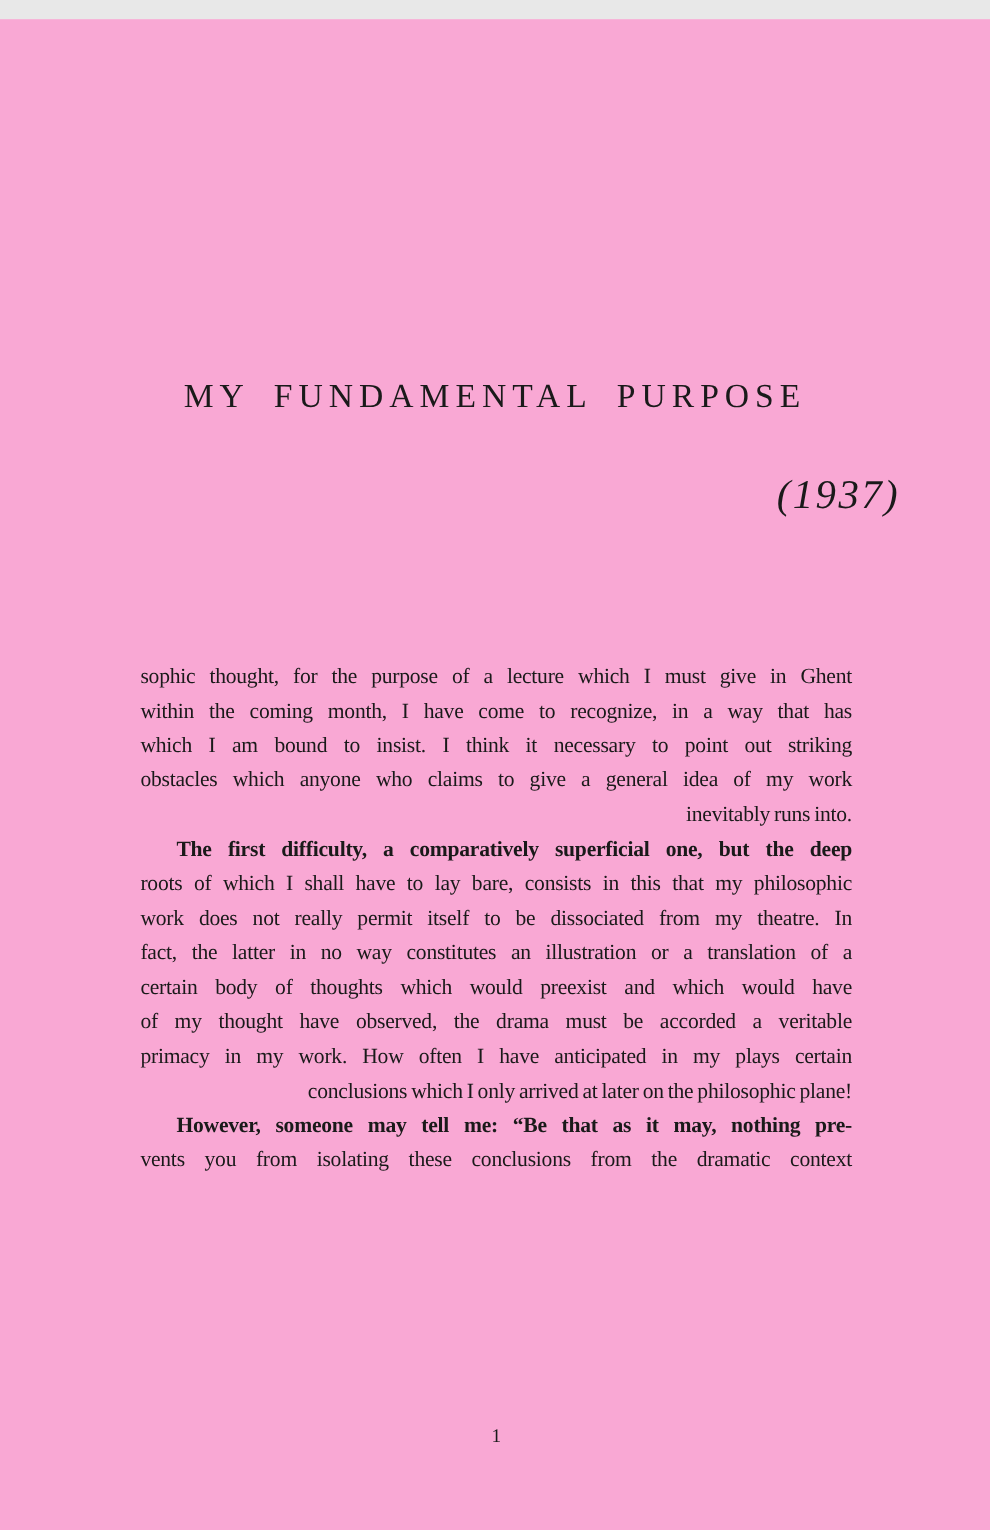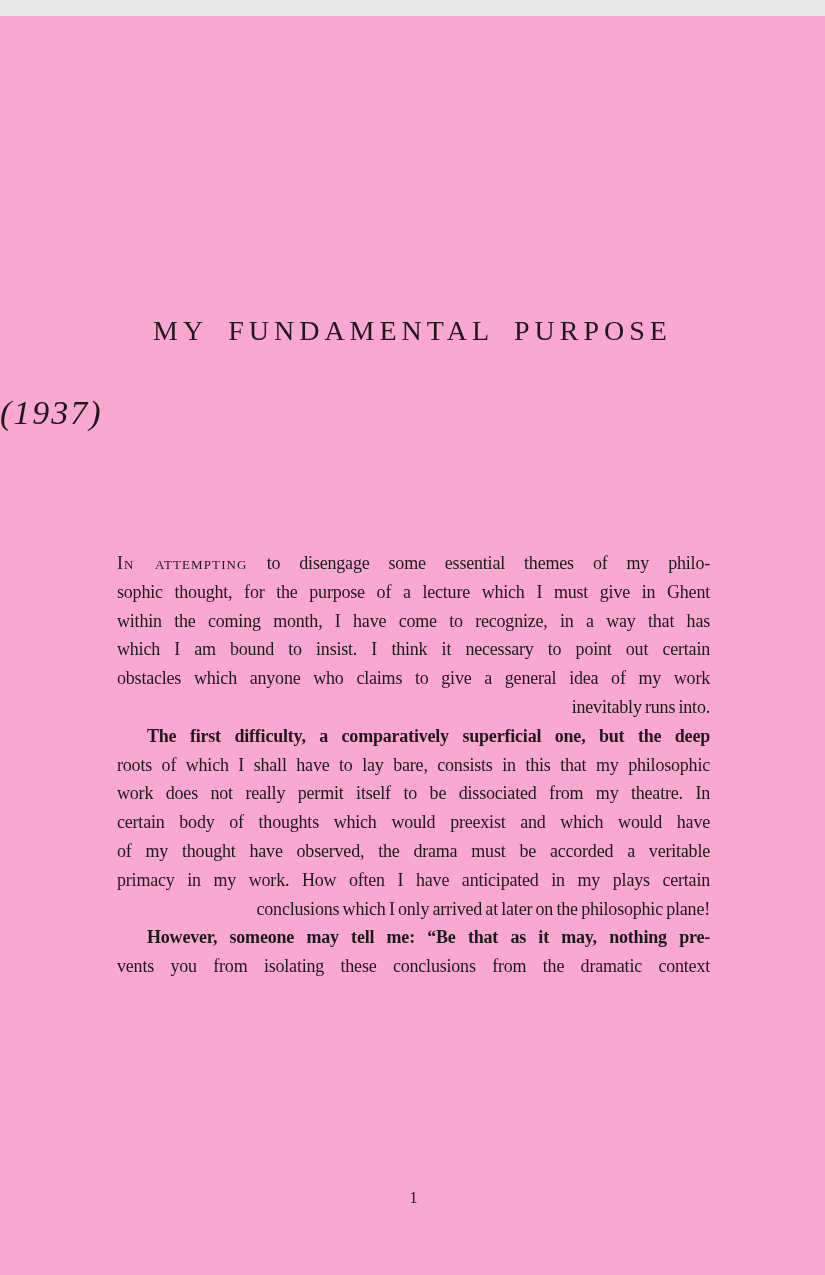--- a/index.html
+++ b/index.html
@@ -24,21 +24,21 @@
     letter-spacing: 5px;
     word-spacing: 9px;
     font-weight: 400;
     margin: 0;
   }
   .chapter-year {
     position: absolute;
     top: 376px;
     left: 0;
     width: 750px;
-    text-align: left;
+    text-align: right;
     font-style: italic;
     font-size: 34px;
     line-height: 42px;
     letter-spacing: 2px;
     font-weight: 400;
     margin: 0;
   }
   .body-text {
     position: absolute;
     top: 533px;
@@ -73,31 +73,31 @@
   }
 </style>
 </head>
 <body>
 
 <div class="page">
   <h1 class="chapter-title">MY FUNDAMENTAL PURPOSE</h1>
   <div class="chapter-year">(1937)</div>
   <div class="body-text">
       <div class="para">
-        <div class="line j"><span class="seg-sc">In attempting</span><span class="seg-n"> to disengage some essential themes of my philo-</span></div>
         <div class="line j"><span class="seg-n">sophic thought, for the purpose of a lecture which I must give in Ghent</span></div>
         <div class="line j"><span class="seg-n">within the coming month, I have come to recognize, in a way that has</span></div>
-        <div class="line j"><span class="seg-n">which I am bound to insist. I think it necessary to point out certain</span></div>
+        <div class="line j"><span class="seg-n">which I am bound to insist. I think it necessary to point out striking</span></div>
         <div class="line j"><span class="seg-n">obstacles which anyone who claims to give a general idea of my work</span></div>
         <div class="line"><span class="seg-n">inevitably runs into.</span></div>
       </div>
       <div class="para">
         <div class="line j ind"><span class="seg-n">The first difficulty, a comparatively superficial one, but the deep</span></div>
         <div class="line j"><span class="seg-n">roots of which I shall have to lay bare, consists in this that my philosophic</span></div>
         <div class="line j"><span class="seg-n">work does not really permit itself to be dissociated from my theatre. In</span></div>
+        <div class="line j"><span class="seg-n">fact, the latter in no way constitutes an illustration or a translation of a</span></div>
         <div class="line j"><span class="seg-n">certain body of thoughts which would preexist and which would have</span></div>
         <div class="line j"><span class="seg-n">of my thought have observed, the drama must be accorded a veritable</span></div>
         <div class="line j"><span class="seg-n">primacy in my work. How often I have anticipated in my plays certain</span></div>
         <div class="line"><span class="seg-n">conclusions which I only arrived at later on the philosophic plane!</span></div>
       </div>
       <div class="para">
         <div class="line j ind"><span class="seg-n">However, someone may tell me: “Be that as it may, nothing pre-</span></div>
         <div class="line j"><span class="seg-n">vents you from isolating these conclusions from the dramatic context</span></div>
       </div>
     </div>

